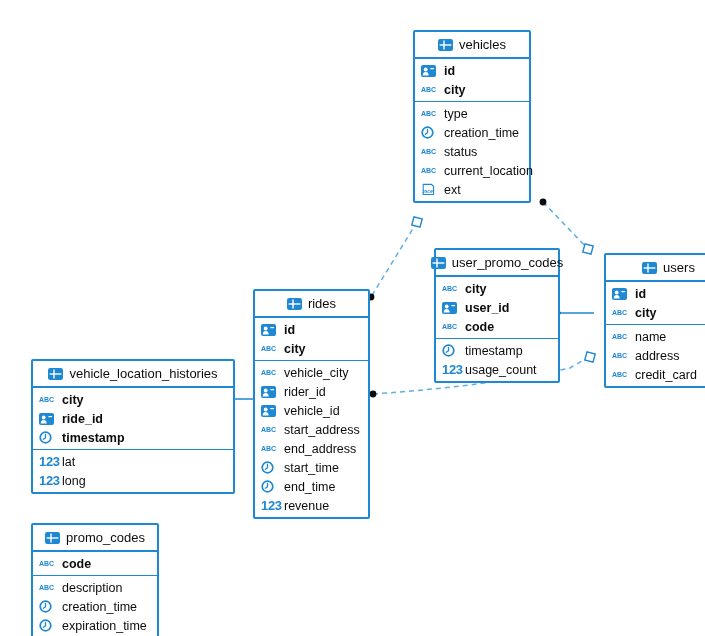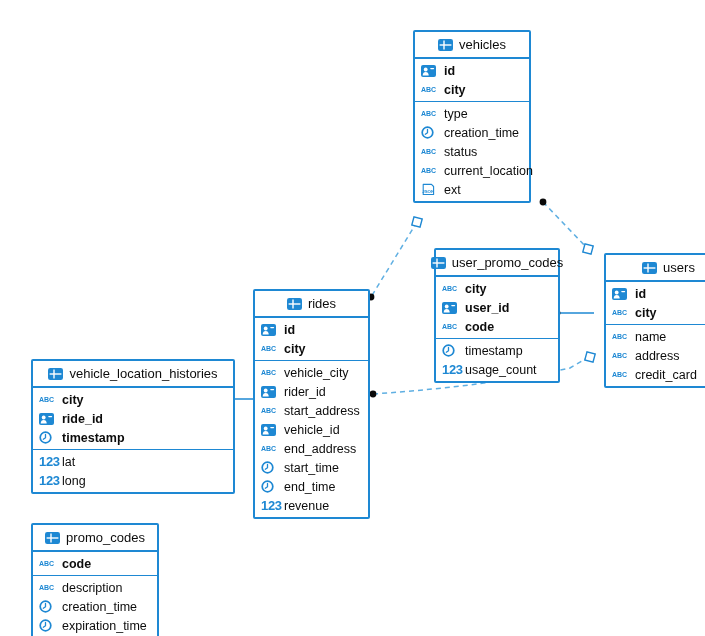--- a/index.html
+++ b/index.html
@@ -271,34 +271,34 @@
               <rect width="15" height="12" rx="2" fill="#1E88D3"></rect>
               <circle cx="4.7" cy="4.5" r="1.9" fill="#fff"></circle>
               <path d="M1.7 10.4 C1.7 8.0 3.0 6.9 4.7 6.9 C6.4 6.9 7.7 8.0 7.7 10.4 Z" fill="#fff"></path>
               <rect x="9.2" y="2.9" width="4" height="1.4" rx="0.7" fill="#fff"></rect>
             </svg>
           </span>
           <span class="field-label">rider_id</span>
         </div>
         <div class="field-row">
           <span class="cell-icon">
+            <svg width="15" height="12" viewBox="0 0 15 12">
+              <rect width="15" height="12" rx="2" fill="#1E88D3"></rect>
+              <circle cx="4.7" cy="4.5" r="1.9" fill="#fff"></circle>
+              <path d="M1.7 10.4 C1.7 8.0 3.0 6.9 4.7 6.9 C6.4 6.9 7.7 8.0 7.7 10.4 Z" fill="#fff"></path>
+              <rect x="9.2" y="2.9" width="4" height="1.4" rx="0.7" fill="#fff"></rect>
+            </svg>
+          </span>
+          <span class="field-label">vehicle_id</span>
+        </div>
+        <div class="field-row">
+          <span class="cell-icon">
             <span class="glyph-abc">ABC</span>
           </span>
           <span class="field-label">start_address</span>
-        </div>
-        <div class="field-row">
-          <span class="cell-icon">
-            <svg width="15" height="12" viewBox="0 0 15 12">
-              <rect width="15" height="12" rx="2" fill="#1E88D3"></rect>
-              <circle cx="4.7" cy="4.5" r="1.9" fill="#fff"></circle>
-              <path d="M1.7 10.4 C1.7 8.0 3.0 6.9 4.7 6.9 C6.4 6.9 7.7 8.0 7.7 10.4 Z" fill="#fff"></path>
-              <rect x="9.2" y="2.9" width="4" height="1.4" rx="0.7" fill="#fff"></rect>
-            </svg>
-          </span>
-          <span class="field-label">vehicle_id</span>
         </div>
         <div class="field-row">
           <span class="cell-icon">
             <span class="glyph-abc">ABC</span>
           </span>
           <span class="field-label">end_address</span>
         </div>
         <div class="field-row">
           <span class="cell-icon">
             <svg width="13" height="13" viewBox="0 0 13 13">

